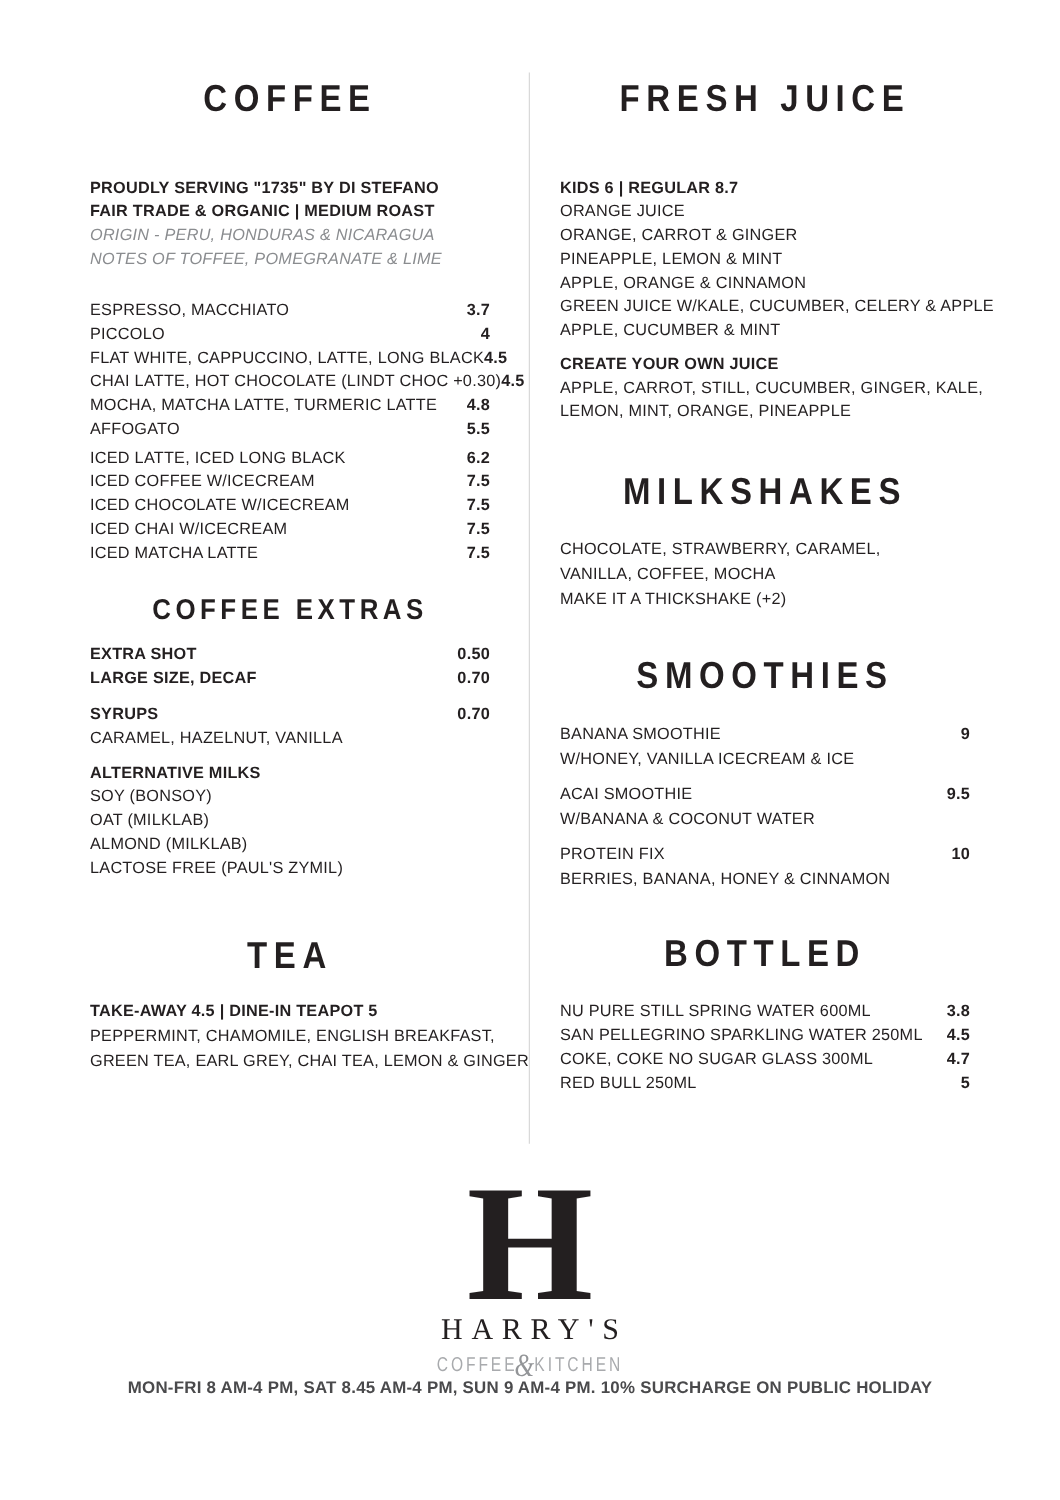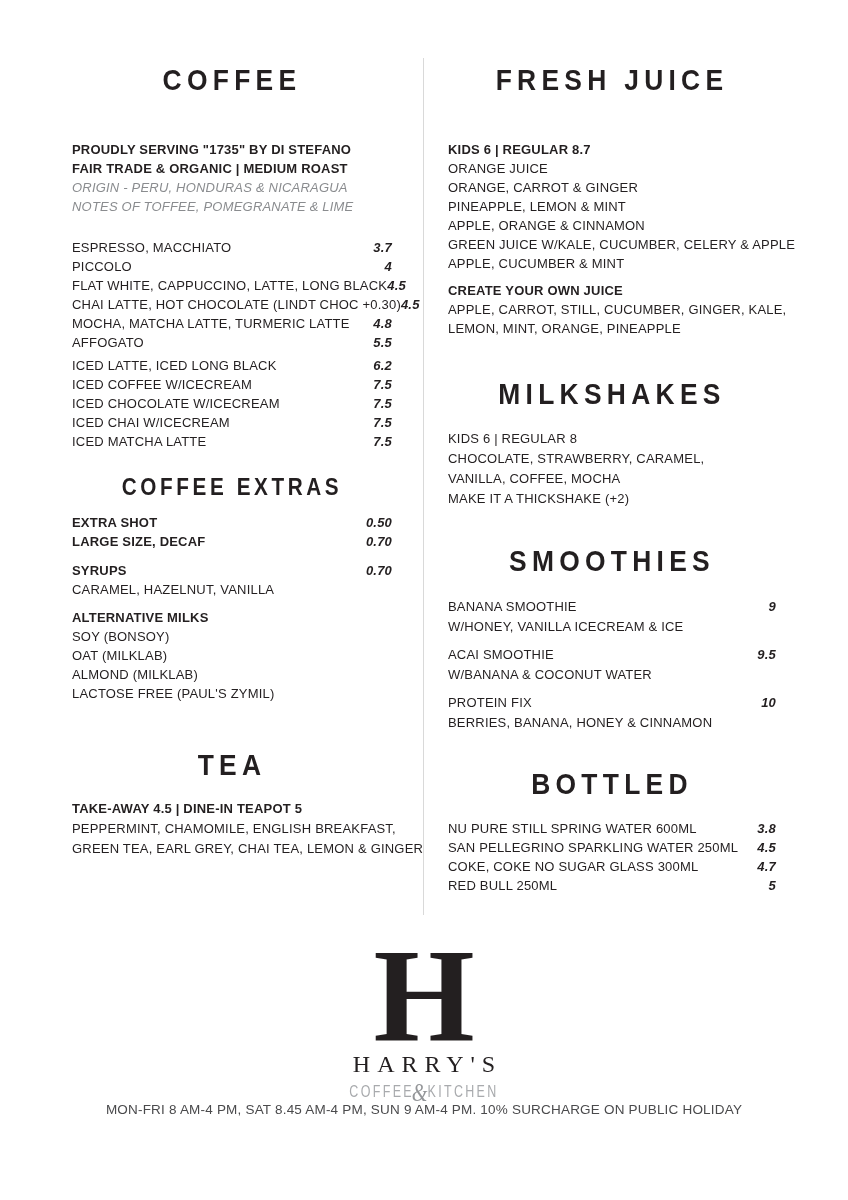--- a/index.html
+++ b/index.html
@@ -20,21 +20,21 @@
     font-size:23px;font-weight:bold;letter-spacing:4px;text-align:center;
     line-height:28px;transform:scaleX(0.9);white-space:nowrap;
   }
   .line{font-size:13px;line-height:19px;letter-spacing:0.2px;white-space:nowrap;}
   .line.lh20{line-height:20px;}
   .b{font-weight:bold;}
   .i{font-style:italic;color:#8a8c8f;}
   .row{display:flex;justify-content:space-between;align-items:baseline;font-size:13px;line-height:19px;letter-spacing:0.2px;}
   .row.lh20{line-height:20px;}
   .nm{white-space:nowrap;}
-  .pr{font-weight:bold;white-space:nowrap;font-style:italic;}
+  .pr{font-weight:bold;white-space:nowrap;}
   ul{list-style:none;margin:0;padding:0;text-align:right;}
   
   #coffee-title{margin-top:62px;}
   #coffee-intro{margin-top:42px;}
   #coffee-hot{margin-top:22px;}
   #coffee-iced{margin-top:4px;}
   #extras-title{margin-top:22px;}
   #extras-items{margin-top:12px;}
   #syrups{margin-top:10px;}
   #milks{margin-top:9px;}
@@ -65,21 +65,21 @@
   .logo-tag{
     display:block;margin-top:0px;color:#a8aaad;font-size:16px;letter-spacing:3px;
     transform:scaleX(0.78);white-space:nowrap;
   }
   .logo-tag .amp{
     font-family:"Liberation Serif",serif;font-style:italic;font-size:26px;
     color:#939598;vertical-align:-4px;margin:0 -3px;
   }
   .footer{
     position:absolute;left:0;top:1101px;width:848px;text-align:center;
-    font-size:13.5px;line-height:17px;color:#4a4a4c;letter-spacing:0.2px;
+    font-size:13.5px;line-height:17px;color:#4a4a4c;letter-spacing:0.2px;font-weight:bold;
   }
 </style>
 </head>
 <body>
 
 <div class="divider"></div>
 
 <div class="col col-left">
 
   <div id="coffee-title" class="sec-title">COFFEE</div>
@@ -197,21 +197,20 @@
 
   <div id="juice-create">
     <div class="line b">CREATE YOUR OWN JUICE</div>
     <div class="line">APPLE, CARROT, STILL, CUCUMBER, GINGER, KALE,</div>
     <div class="line">LEMON, MINT, ORANGE, PINEAPPLE</div>
   </div>
 
   <div id="shakes-title" class="sec-title">MILKSHAKES</div>
 
   <div id="shakes-body">
-    <div class="line lh20">KIDS 6 | REGULAR 8</div>
     <div class="line lh20">CHOCOLATE, STRAWBERRY, CARAMEL,</div>
     <div class="line lh20">VANILLA, COFFEE, MOCHA</div>
     <div class="line lh20">MAKE IT A THICKSHAKE (+2)</div>
   </div>
 
   <div id="smoothies-title" class="sec-title">SMOOTHIES</div>
 
   <div id="smoothie-banana">
     <div class="row lh20">
       <span class="nm">BANANA SMOOTHIE</span>

